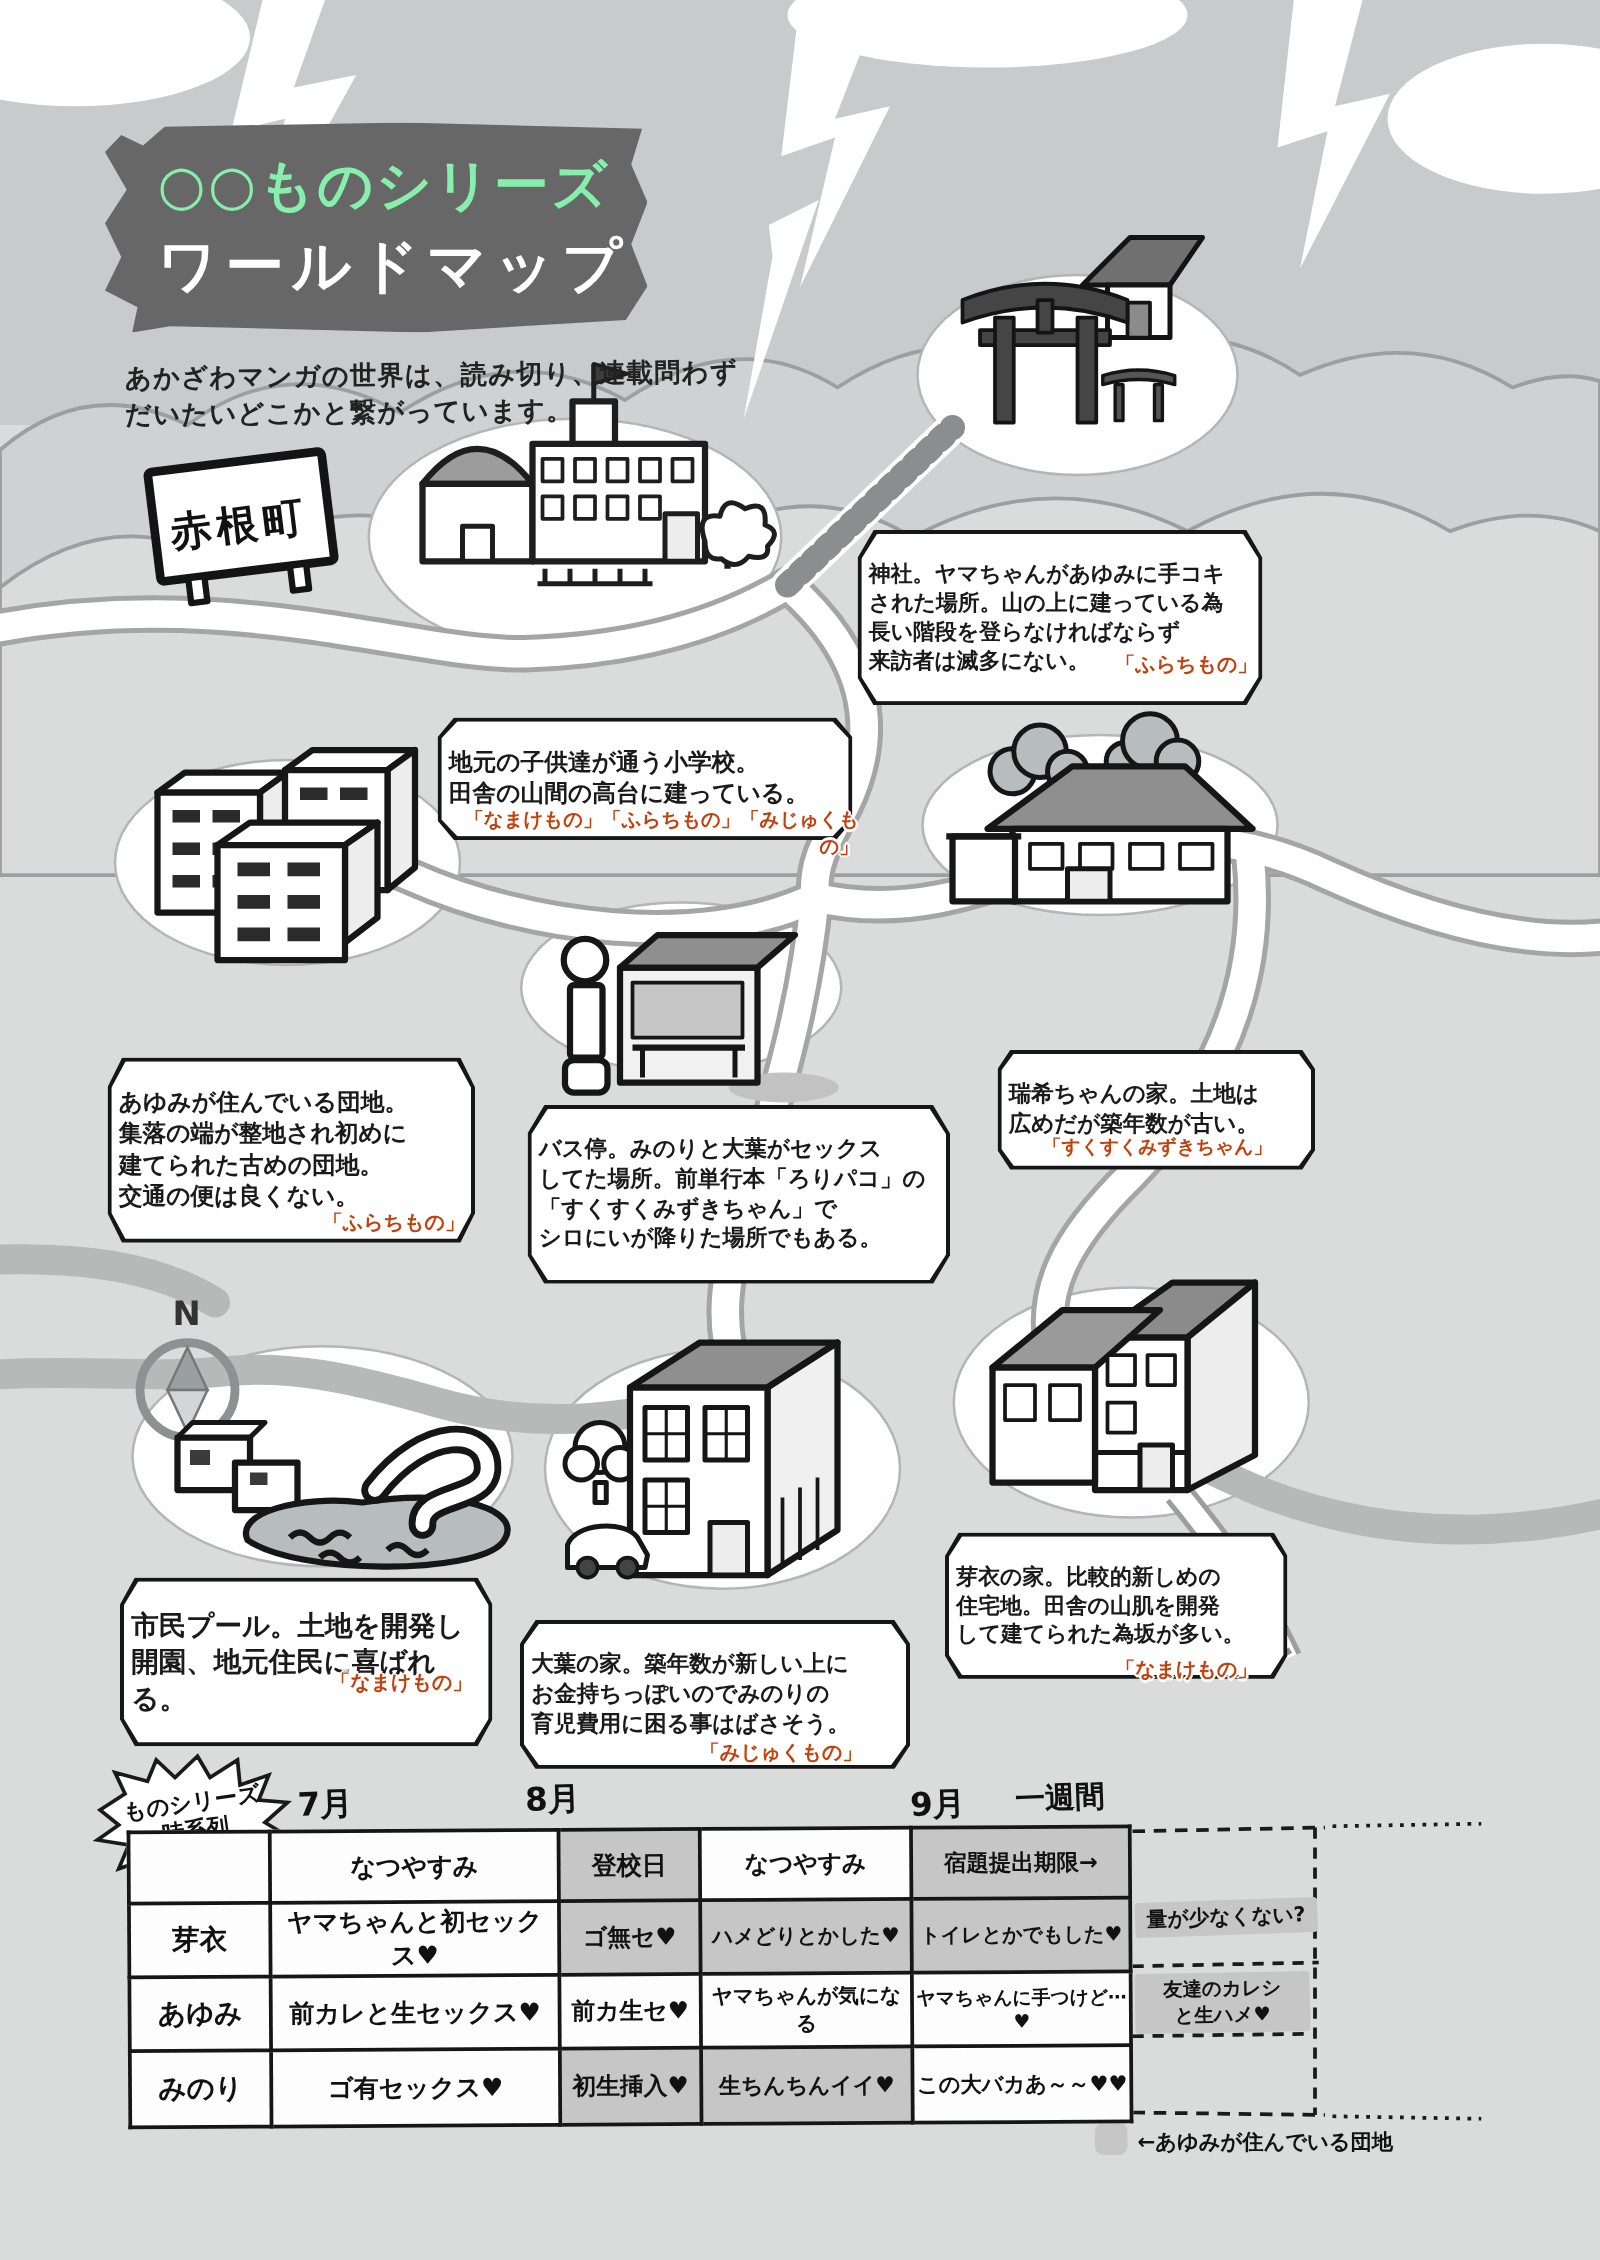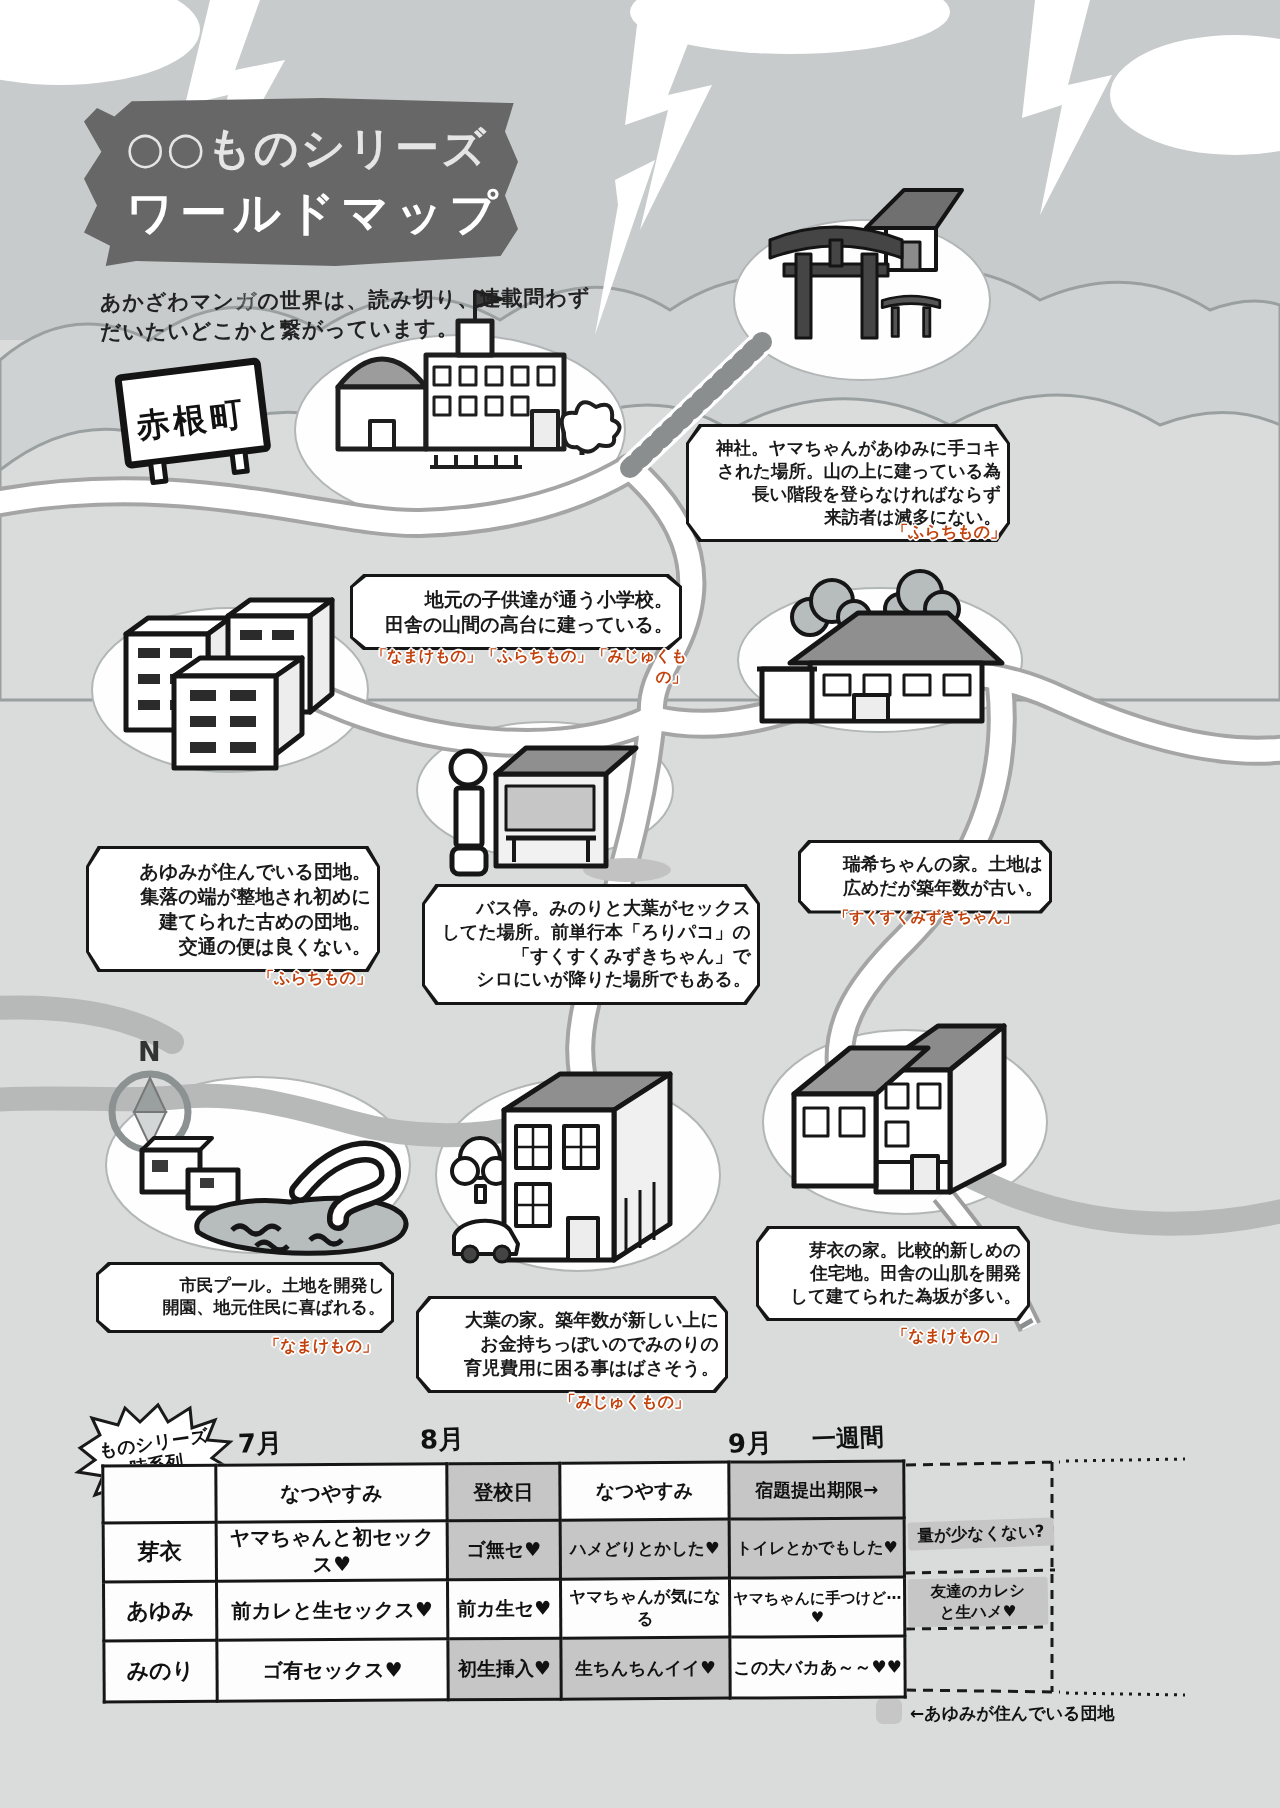--- a/index.html
+++ b/index.html
@@ -5,28 +5,28 @@
   html,body{margin:0;padding:0;}
   .page{position:relative;width:1280px;height:1808px;overflow:hidden;
         background:#dadcdc;font-family:"DejaVu Sans",sans-serif;color:#1a1a1a;}
   .abs{position:absolute;}
   svg{display:block;}
   
   .banner{left:84px;top:98px;width:434px;height:168px;background:#676767;
     clip-path:polygon(0% 14%,3% 6%,7% 11%,11% 2%,55% 0%,99% 3%,97% 20%,100% 38%,
       97% 58%,100% 78%,96% 94%,58% 100%,12% 97%,5% 100%,6% 88%,0% 80%,3% 64%,0% 48%,4% 32%);
     display:flex;flex-direction:column;justify-content:center;padding-left:42px;box-sizing:border-box;}
-  .banner .t1{font-size:44px;font-weight:800;color:#e5e5e5;letter-spacing:2px;}
+  .banner .t1{font-size:44px;font-weight:800;color:#86efac;letter-spacing:2px;}
   .banner .t2{font-size:47px;font-weight:800;color:#fff;letter-spacing:6px;margin-top:4px;}
   .hand{font-family:"DejaVu Sans",sans-serif;font-weight:700;}
   .intro{font-size:21px;color:#222;transform:rotate(-0.6deg);letter-spacing:1px;}
   
   .note{background:#161616;padding:3px;
     clip-path:polygon(4% 0,96% 0,100% 16%,100% 84%,96% 100%,4% 100%,0 84%,0 16%);}
-  .note-in{background:#fff;padding:10px 6px;text-align:right;white-space:pre-line;
+  .note-in{background:#fff;padding:21px 6px;text-align:left;white-space:pre-line;
     font-family:"Liberation Serif","DejaVu Serif",serif;font-weight:600;line-height:1.32;
     clip-path:polygon(4% 0,96% 0,100% 15%,100% 85%,96% 100%,4% 100%,0 85%,0 15%);}
   .tag{font-family:Liberation Serif, serif;font-weight:700;color:#c2410c;
     text-shadow:-2px 0 #fff,2px 0 #fff,0 -2px #fff,0 2px #fff,-1px -1px #fff,1px -1px #fff,-1px 1px #fff,1px 1px #fff;}
   .sign-label{font-size:33px;font-weight:800;letter-spacing:4px;transform:rotate(-7deg);color:#111;}
   .compass-n{font-size:27px;font-weight:800;color:#333;}
   
   .month{font-size:26px;transform:rotate(-2deg);color:#111;}
   .star-label{font-size:18px;line-height:1.2;text-align:center;white-space:pre-line;
     transform:rotate(-8deg);color:#111;}
@@ -363,21 +363,21 @@
 シロにいが降りた場所でもある。</div>
   </div>
 
   <div class="abs note" style="left:798px;top:840px;width:248px">
     <div class="note-in" style="font-size:18px">瑞希ちゃんの家。土地は
 広めだが築年数が古い。</div>
   </div>
   <div class="abs tag" style="left:806px;top:908px;width:240px;text-align:center;font-size:15px">「すくすくみずきちゃん」</div>
 
   <div class="abs note" style="left:96px;top:1262px;width:292px">
-    <div class="note-in" style="font-size:17px">市民プール。土地を開発し
+    <div class="note-in" style="font-size:22px">市民プール。土地を開発し
 開園、地元住民に喜ばれる。</div>
   </div>
   <div class="abs tag" style="left:228px;top:1336px;width:150px;text-align:right;font-size:16px">「なまけもの」</div>
 
   <div class="abs note" style="left:416px;top:1296px;width:306px">
     <div class="note-in" style="font-size:18px">大葉の家。築年数が新しい上に
 お金持ちっぽいのでみのりの
 育児費用に困る事はばさそう。</div>
   </div>
   <div class="abs tag" style="left:500px;top:1392px;width:190px;text-align:right;font-size:16px">「みじゅくもの」</div>

